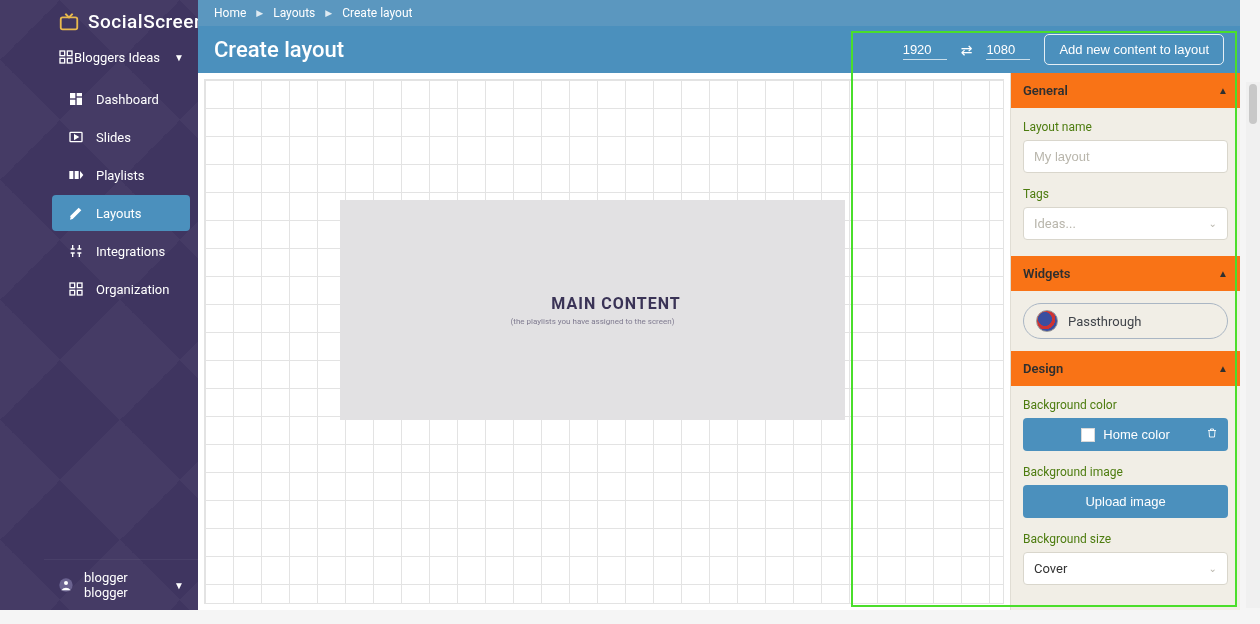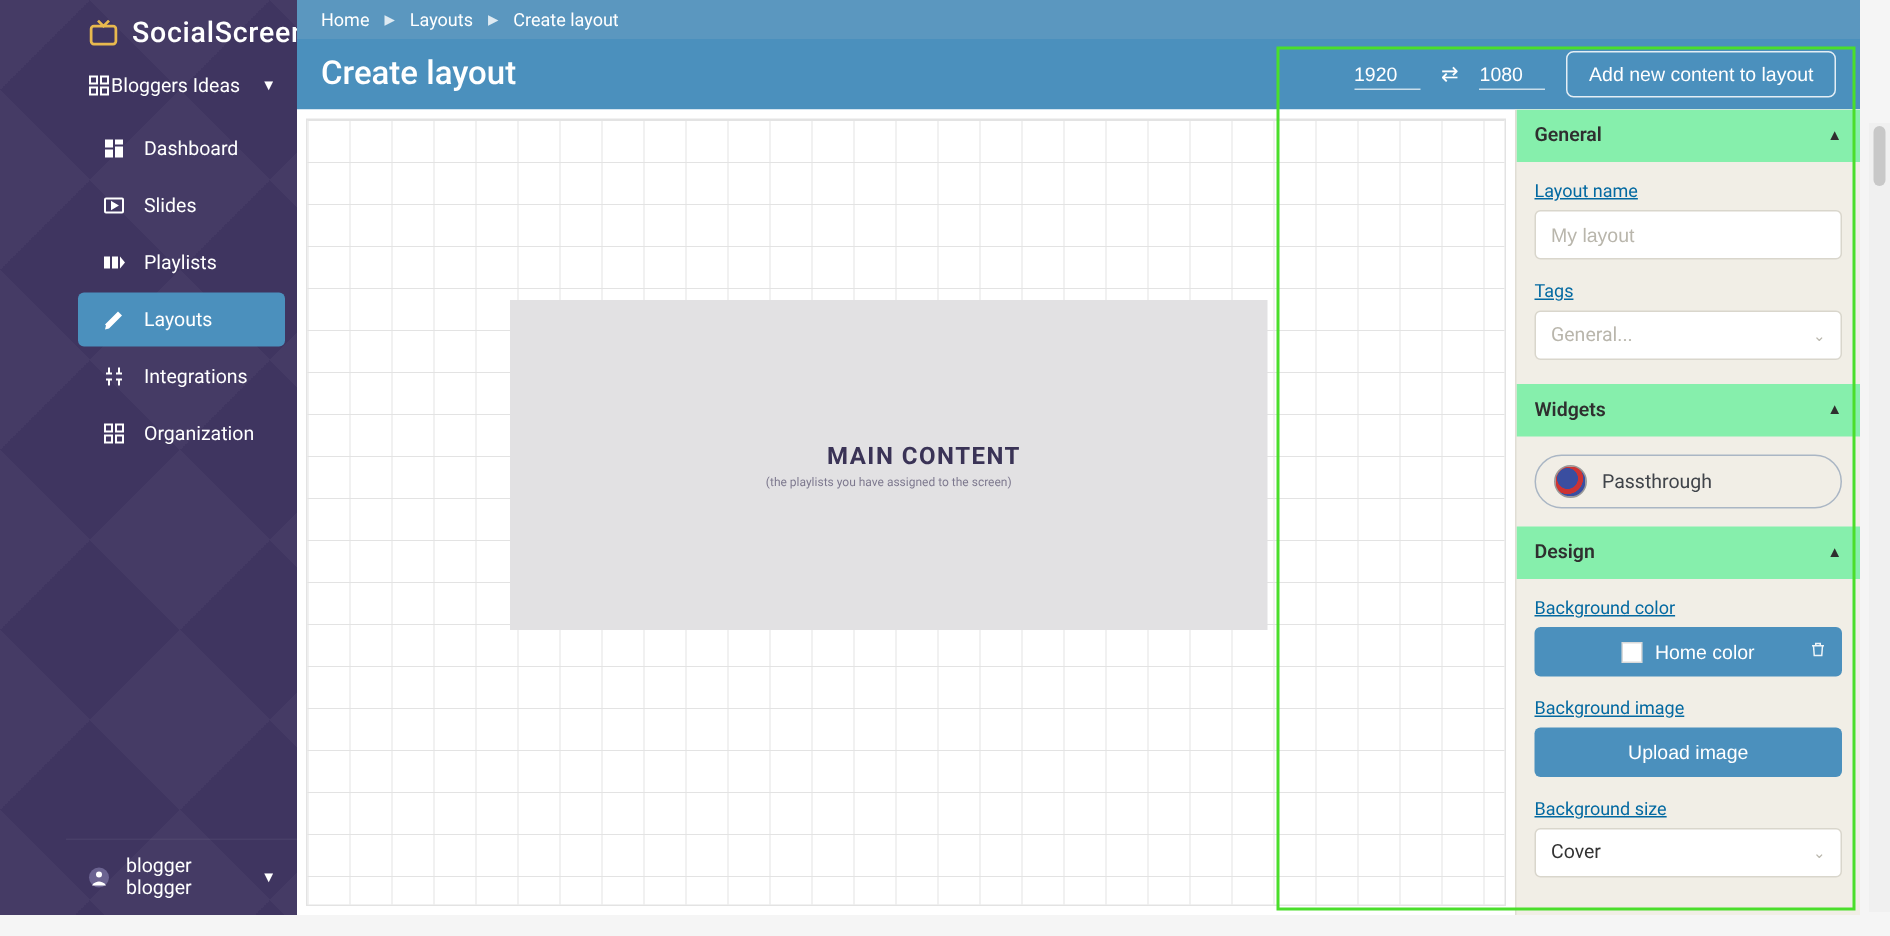--- a/index.html
+++ b/index.html
@@ -161,32 +161,32 @@
   
   .right-panel {
     width: 230px;
     background: #f1eee6;
     border-left: 1px solid #e0ddd4;
     overflow-y: auto;
     font-size: 13px;
     color: #40444a;
   }
   .section-header {
-    background: #86efac;
+    background: #f97316;
     color: #2f2f2f;
     font-weight: 600;
     padding: 10px 12px;
     display: flex;
     align-items: center;
     justify-content: space-between;
     cursor: pointer;
     gap: 12px;
   }
   .section-body { padding: 12px; }
-  .field-label { font-size: 12px; color: #0369a1; margin-bottom: 6px; display: block; text-decoration: underline; }
+  .field-label { font-size: 12px; color: #4d7c0f; margin-bottom: 6px; display: block; }
   .text-input, .select-box {
     width: 100%;
     border: 1px solid #d9d6cc;
     background: #fff;
     border-radius: 4px;
     padding: 8px 10px;
     font-size: 13px;
     color: #333;
   }
   .text-input::placeholder { color: #b9b6ac; }
@@ -391,21 +391,21 @@
           <span style="font-size:10px">▲</span>
         </div>
         <div class="section-body">
           <div class="field-block">
             <label class="field-label">Layout name</label>
             <input class="text-input" placeholder="My layout" style="">
           </div>
           <div class="field-block" style="margin-bottom:4px">
             <label class="field-label">Tags</label>
             <div class="select-box">
-              <span style="color:#b9b6ac">General...</span>
+              <span style="color:#b9b6ac">Ideas...</span>
               <span class="select-caret">⌄</span>
             </div>
           </div>
         </div>
 
         <div class="section-header">
           <span>Widgets</span>
           <span style="font-size:10px">▲</span>
         </div>
         <div class="section-body">

